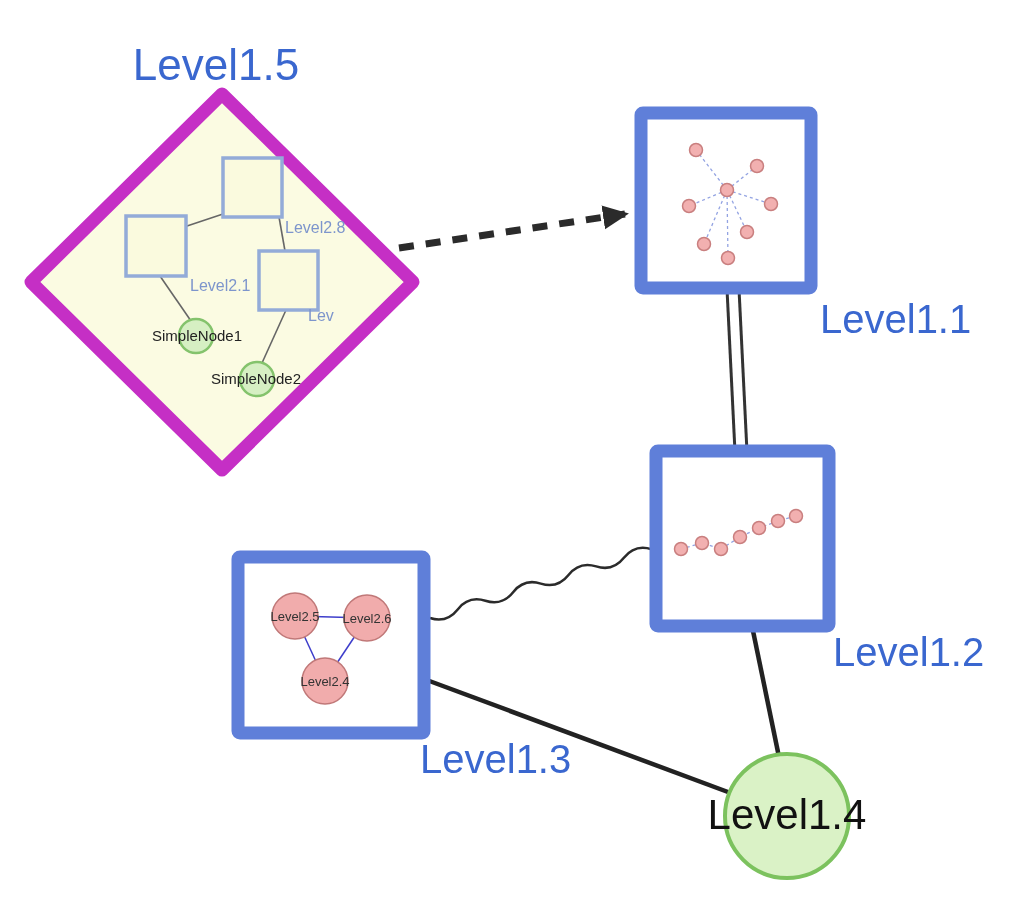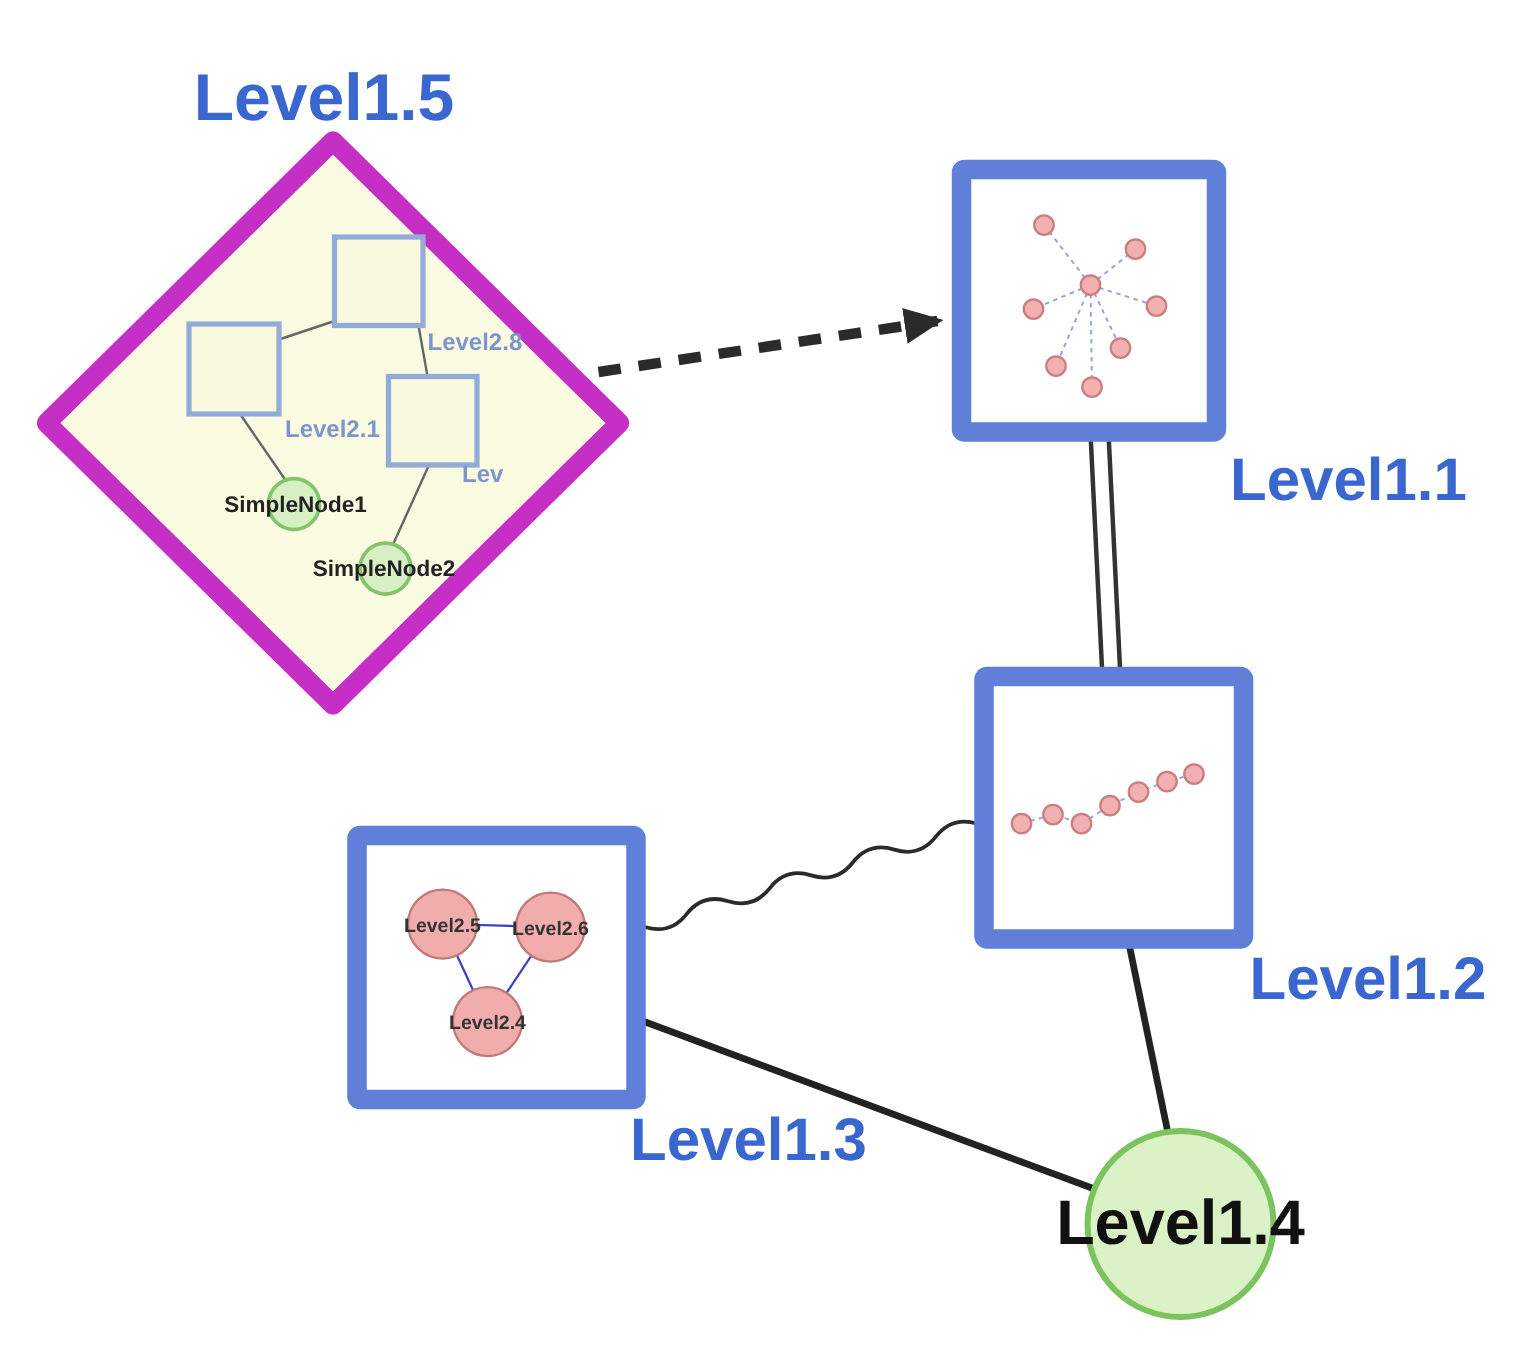--- a/index.html
+++ b/index.html
@@ -3,21 +3,20 @@
 <meta charset="utf-8">
 <style>
   html, body { margin: 0; padding: 0; background: #ffffff; }
   .canvas {
     position: relative;
     width: 1026px;
     height: 900px;
     background: #ffffff;
     overflow: hidden;
     font-family: "Liberation Sans", sans-serif;
-    font-weight: bold;
   }
   svg { position: absolute; top: 0; left: 0; }
 
   
   .diamond     { fill: #fbfbe2; stroke: #c52fc5; stroke-width: 13; stroke-linejoin: round; }
   .group-rect  { fill: #ffffff; stroke: #5f7fd9; stroke-width: 13; }
   .inner-sq    { fill: #fafade; stroke: #93abd8; stroke-width: 3.5; }
   .green-node  { fill: #d6efc3; stroke: #84c36c; stroke-width: 2.5; }
   .big-green   { fill: #daf2c6; stroke: #7cc25e; stroke-width: 4; }
   .pink-node   { fill: #f1acac; stroke: #c07878; stroke-width: 1.5; }

